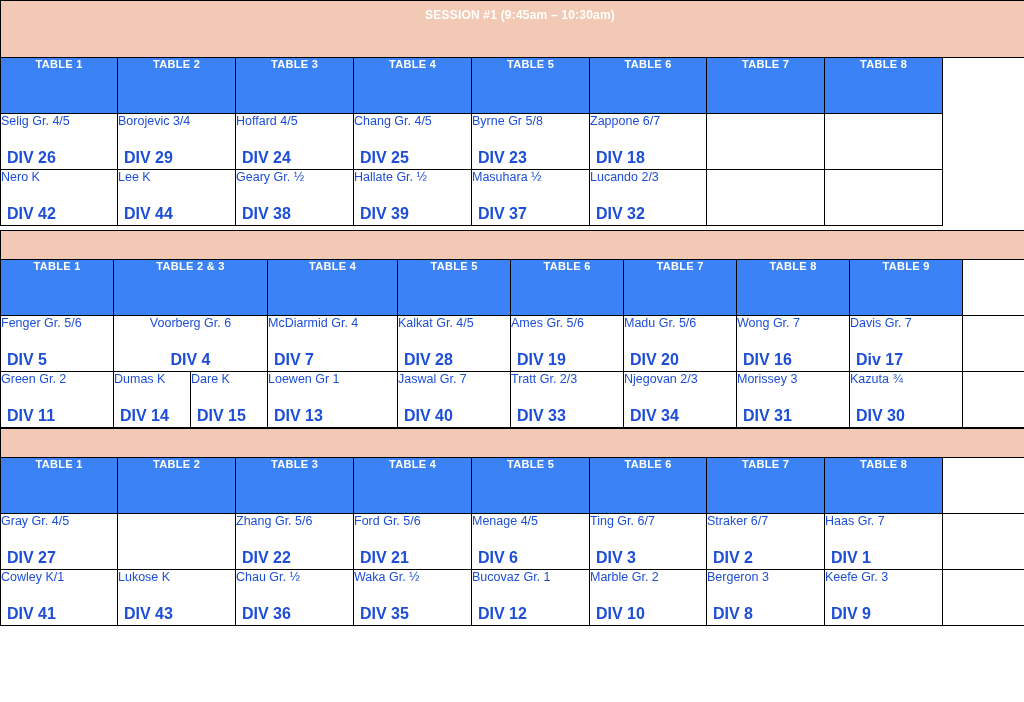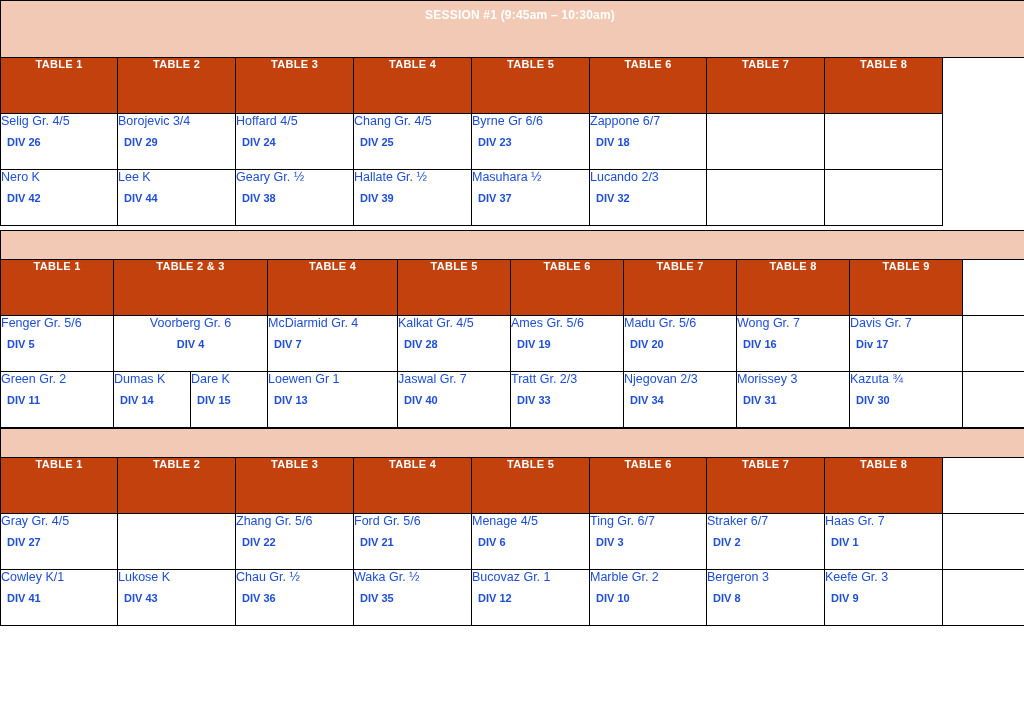--- a/index.html
+++ b/index.html
@@ -37,21 +37,21 @@
     letter-spacing: 0.2px;
     padding-left: 15px;
   }
   .banner-cell { border: 1px solid #000 !important; padding: 0 !important; }
   .banner-pad {
     background: #f2c9b4;
     height: 28px;
   }
   
   .th {
-    background: #c2410c;
+    background: #3b82f6;
     color: #ffffff;
     font-weight: bold;
     font-size: 11px;
     text-align: center;
     height: 56px;
     vertical-align: top;
     padding-top: 10px;
     letter-spacing: 0.3px;
   }
   .blank-cell { background: #ffffff; }
@@ -63,24 +63,24 @@
     position: relative;
   }
   .cell .name {
     display: block;
     line-height: 14px;
     white-space: nowrap;
   }
   .cell .div {
     display: block;
     position: absolute;
-    bottom: 20px;
+    bottom: 4px;
     left: 6px;
     font-weight: bold;
-    font-size: 11px;
+    font-size: 16px;
     line-height: 14px;
   }
   .cell.center .name { text-align: center; }
   .cell.center .div { left: 0; right: 0; text-align: center; }
   .cell.empty { background: #ffffff; }
 </style>
 </head>
 <body>
 
 <div class="sheet">
@@ -126,21 +126,21 @@
       </td>
       <td class="cell">
         <span class="name">Hoffard 4/5</span>
         <span class="div">DIV 24</span>
       </td>
       <td class="cell">
         <span class="name">Chang Gr. 4/5</span>
         <span class="div">DIV 25</span>
       </td>
       <td class="cell">
-        <span class="name">Byrne Gr 6/6</span>
+        <span class="name">Byrne Gr 5/8</span>
         <span class="div">DIV 23</span>
       </td>
       <td class="cell">
         <span class="name">Zappone 6/7</span>
         <span class="div">DIV 18</span>
       </td>
       <td class="cell empty"></td>
       <td class="cell empty"></td>
       <td class="blank-cell" style="border:none !important"></td>
     </tr>

